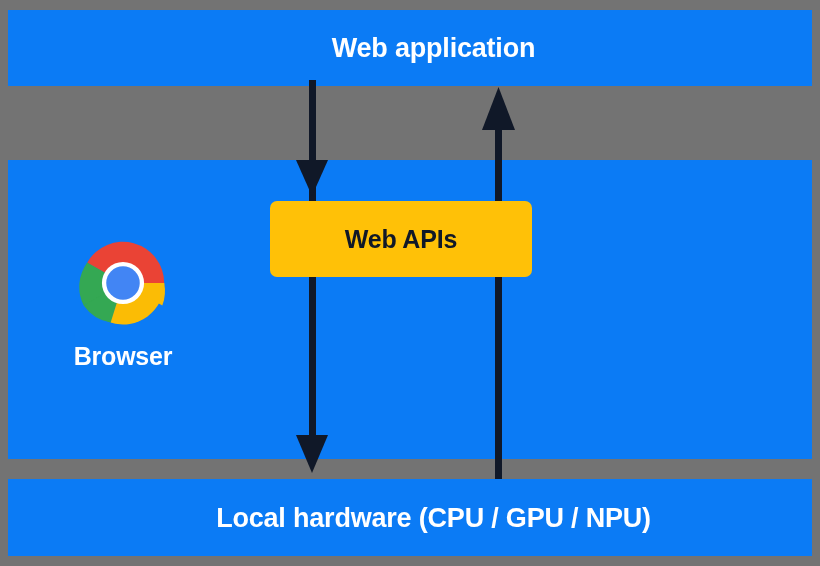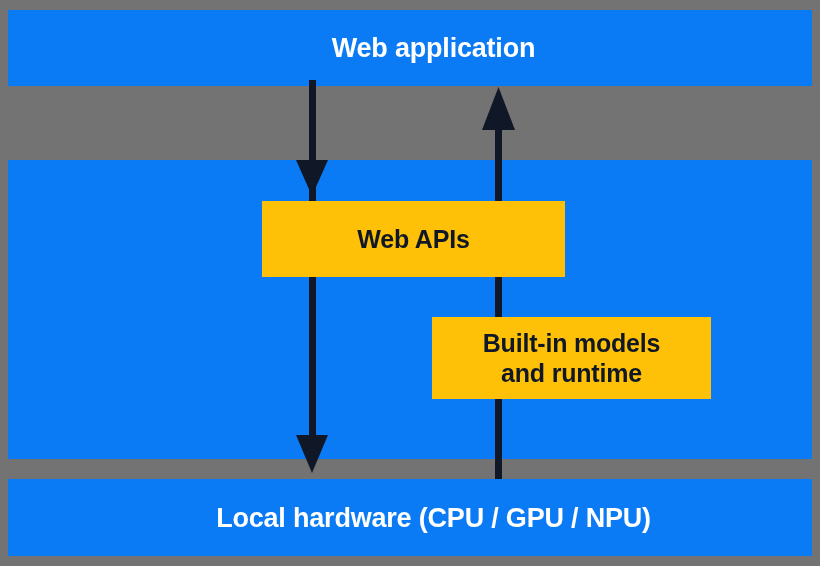--- a/index.html
+++ b/index.html
@@ -128,25 +128,26 @@
     display: flex;
     align-items: center;
     justify-content: center;
     text-align: center;
     color: #101828;
     font-weight: bold;
     letter-spacing: -0.2px;
   }
 
   #box-web-apis {
-    left: 262px;
+    left: 270px;
     top: 201px;
-    width: 303px;
+    width: 262px;
     height: 76px;
     font-size: 25px;
+    border-radius: 7px;
   }
 
   #box-builtin-models {
     left: 432px;
     top: 317px;
     width: 279px;
     height: 82px;
     font-size: 25px;
     line-height: 30px;
   }
@@ -183,37 +184,51 @@
 
 <div id="diagram">
 
   <div class="band" id="band-web-application"></div>
   <div class="band-title" id="web-application-title">Web application</div>
 
 
 
   <div class="band" id="band-browser"></div>
 
+  <div id="browser-group">
+    <svg id="chrome-logo" width="92" height="92" viewBox="0 0 192 192" aria-hidden="true">
+
+      <path d="M96 96 L21.5 53 A86 86 0 0 0 70.3 178.6 L96 96 Z" fill="#34A853" transform="translate(0,0)"></path>
+      <path d="M96 96 L14 143 A86 86 0 0 1 21.5 53 L96 96 Z" fill="#34A853"></path>
+      <path d="M96 96 L70.3 178.6 A86 86 0 0 1 14 143 L96 96 Z" fill="#34A853"></path>
+
+      <path d="M96 96 L182 96 A86 86 0 0 1 70.3 178.6 L96 96 Z" fill="#FBBC05"></path>
+      <path d="M96 96 L178 143 A86 86 0 0 0 182 96 L96 96 Z" fill="#FBBC05"></path>
+
+      <path d="M96 96 L21.5 53 A86 86 0 0 1 182 96 L96 96 Z" fill="#EA4335"></path>
+
+      <circle cx="96" cy="96" r="44" fill="#FFFFFF"></circle>
+
+      <circle cx="96" cy="96" r="35" fill="#4285F4"></circle>
+    </svg>
+    <span id="browser-label">Browser</span>
+  </div>
 
   <svg class="arrow-svg" id="arrow-down-input" viewBox="0 0 44 400" aria-hidden="true">
     <rect x="19" y="0" width="7" height="355" fill="#101828"></rect>
     <polygon points="6,355 38,355 22,393" fill="#101828"></polygon>
     <polygon points="6,80 38,80 22,116" fill="#101828"></polygon>
   </svg>
 
   <svg class="arrow-svg" id="arrow-up-output" viewBox="0 0 42 396" aria-hidden="true">
     <rect x="17" y="42" width="7" height="354" fill="#101828"></rect>
     <polygon points="20.5,3 37,46 4,46" fill="#101828"></polygon>
   </svg>
 
   <div class="amber-box" id="box-web-apis">
     <span>Web APIs</span>
   </div>
 
-  <div class="amber-box" id="box-builtin-models">
-    <span class="two-line">Built-in models
-and runtime</span>
-  </div>
 
   <div class="band" id="band-local-hardware"></div>
   <div class="band-title" id="local-hardware-title">Local hardware (CPU / GPU / NPU)</div>
 
 </div>
 
 </body></html>

